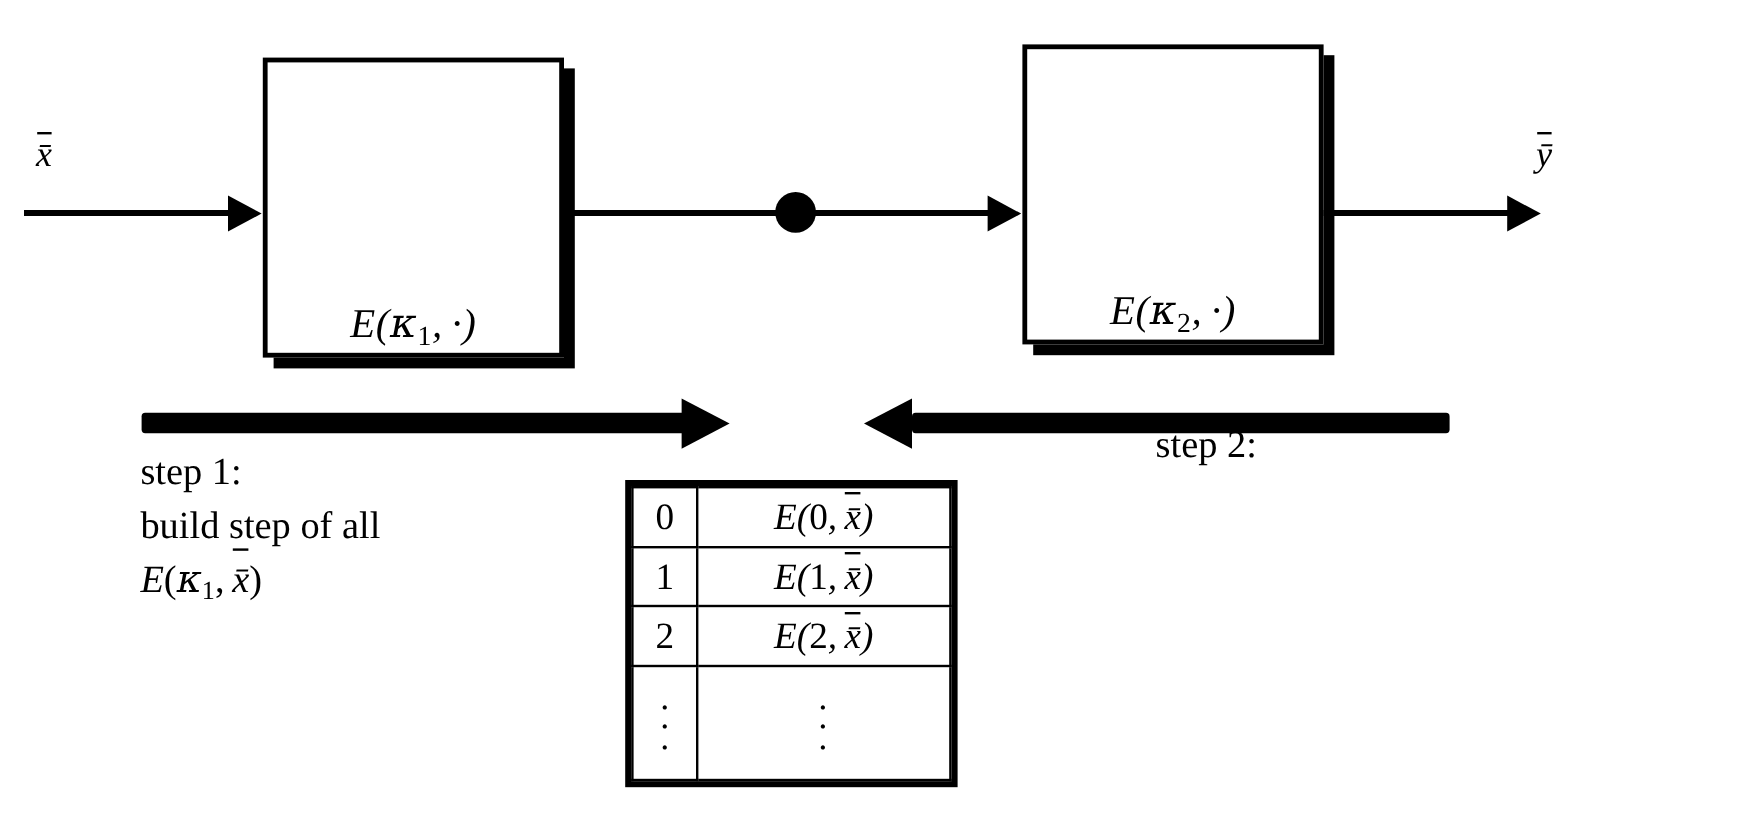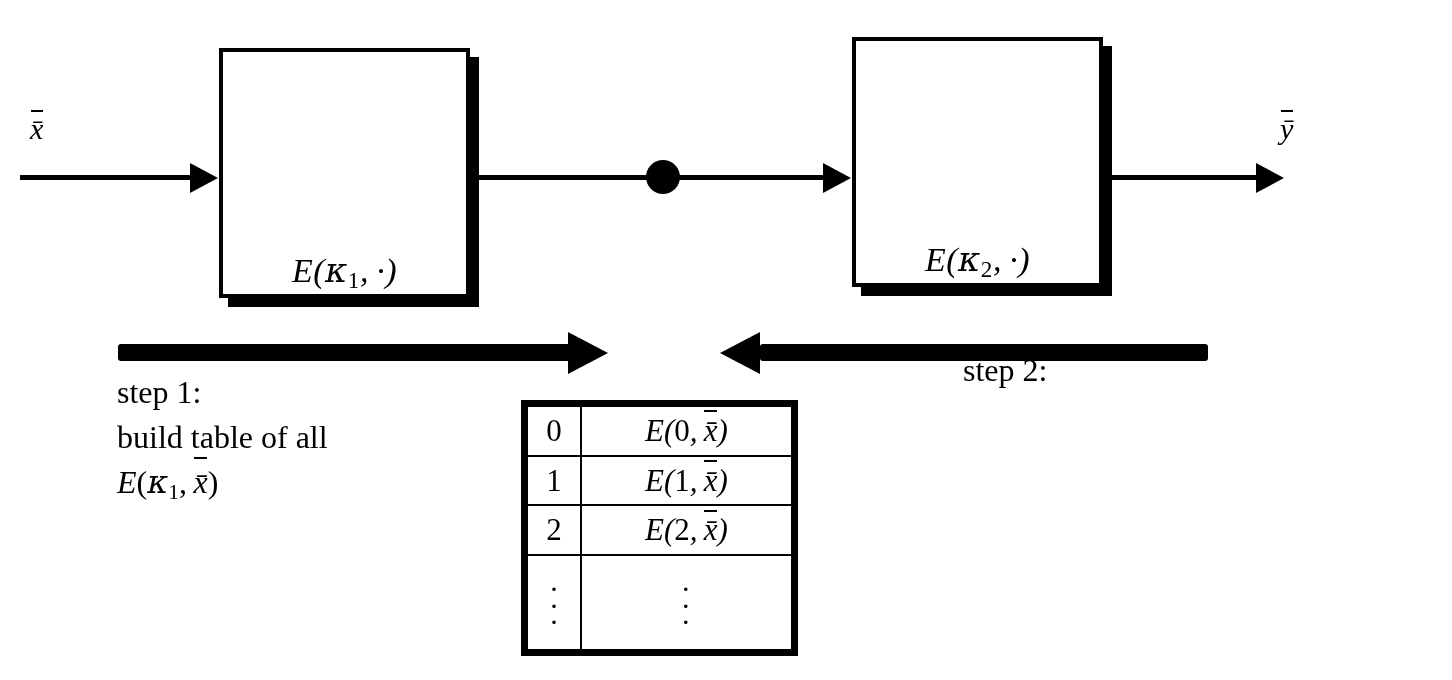--- a/index.html
+++ b/index.html
@@ -195,21 +195,21 @@
   </div>
 
   <div class="thick-bar" style="left:118px; top:344px; width:458px;"></div>
   <div class="thick-head-right" style="left:568px; top:332px;"></div>
 
   <div class="thick-bar" style="left:760px; top:344px; width:448px;"></div>
   <div class="thick-head-left" style="left:720px; top:332px;"></div>
 
   <div class="caption" style="left:117px; top:370px;">
     <div>step 1:</div>
-    <div>build table of all</div>
+    <div>build step of all</div>
     <div>
       <span class="math">E</span>(<span class="kap">κ</span><sub>1</sub>, <span class="ovb">x̄</span>)
     </div>
   </div>
 
   <div class="caption" style="left:963px; top:348px;">
     <div>step 2:</div>
   </div>
 
   <div class="lookup-table" style="left:521px; top:400px; width:277px; height:256px;">

